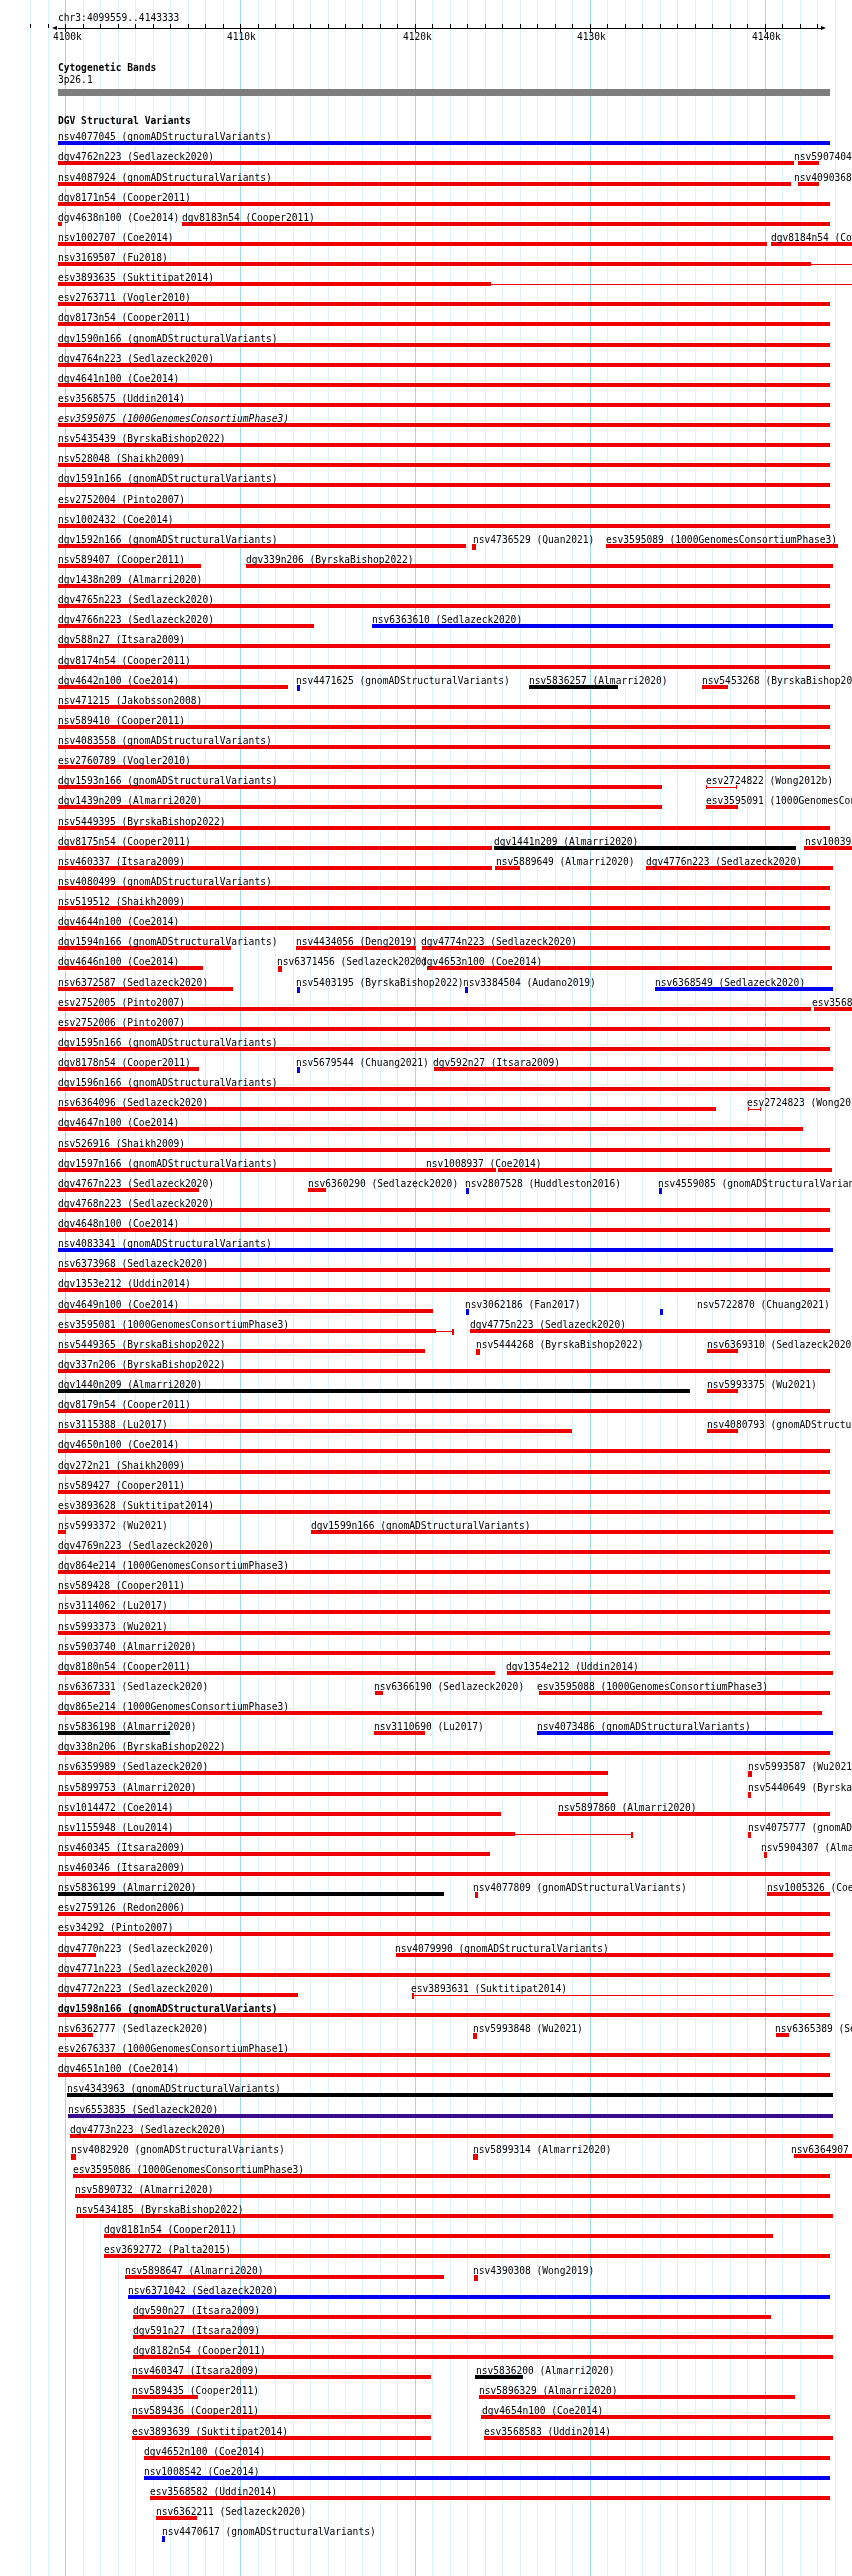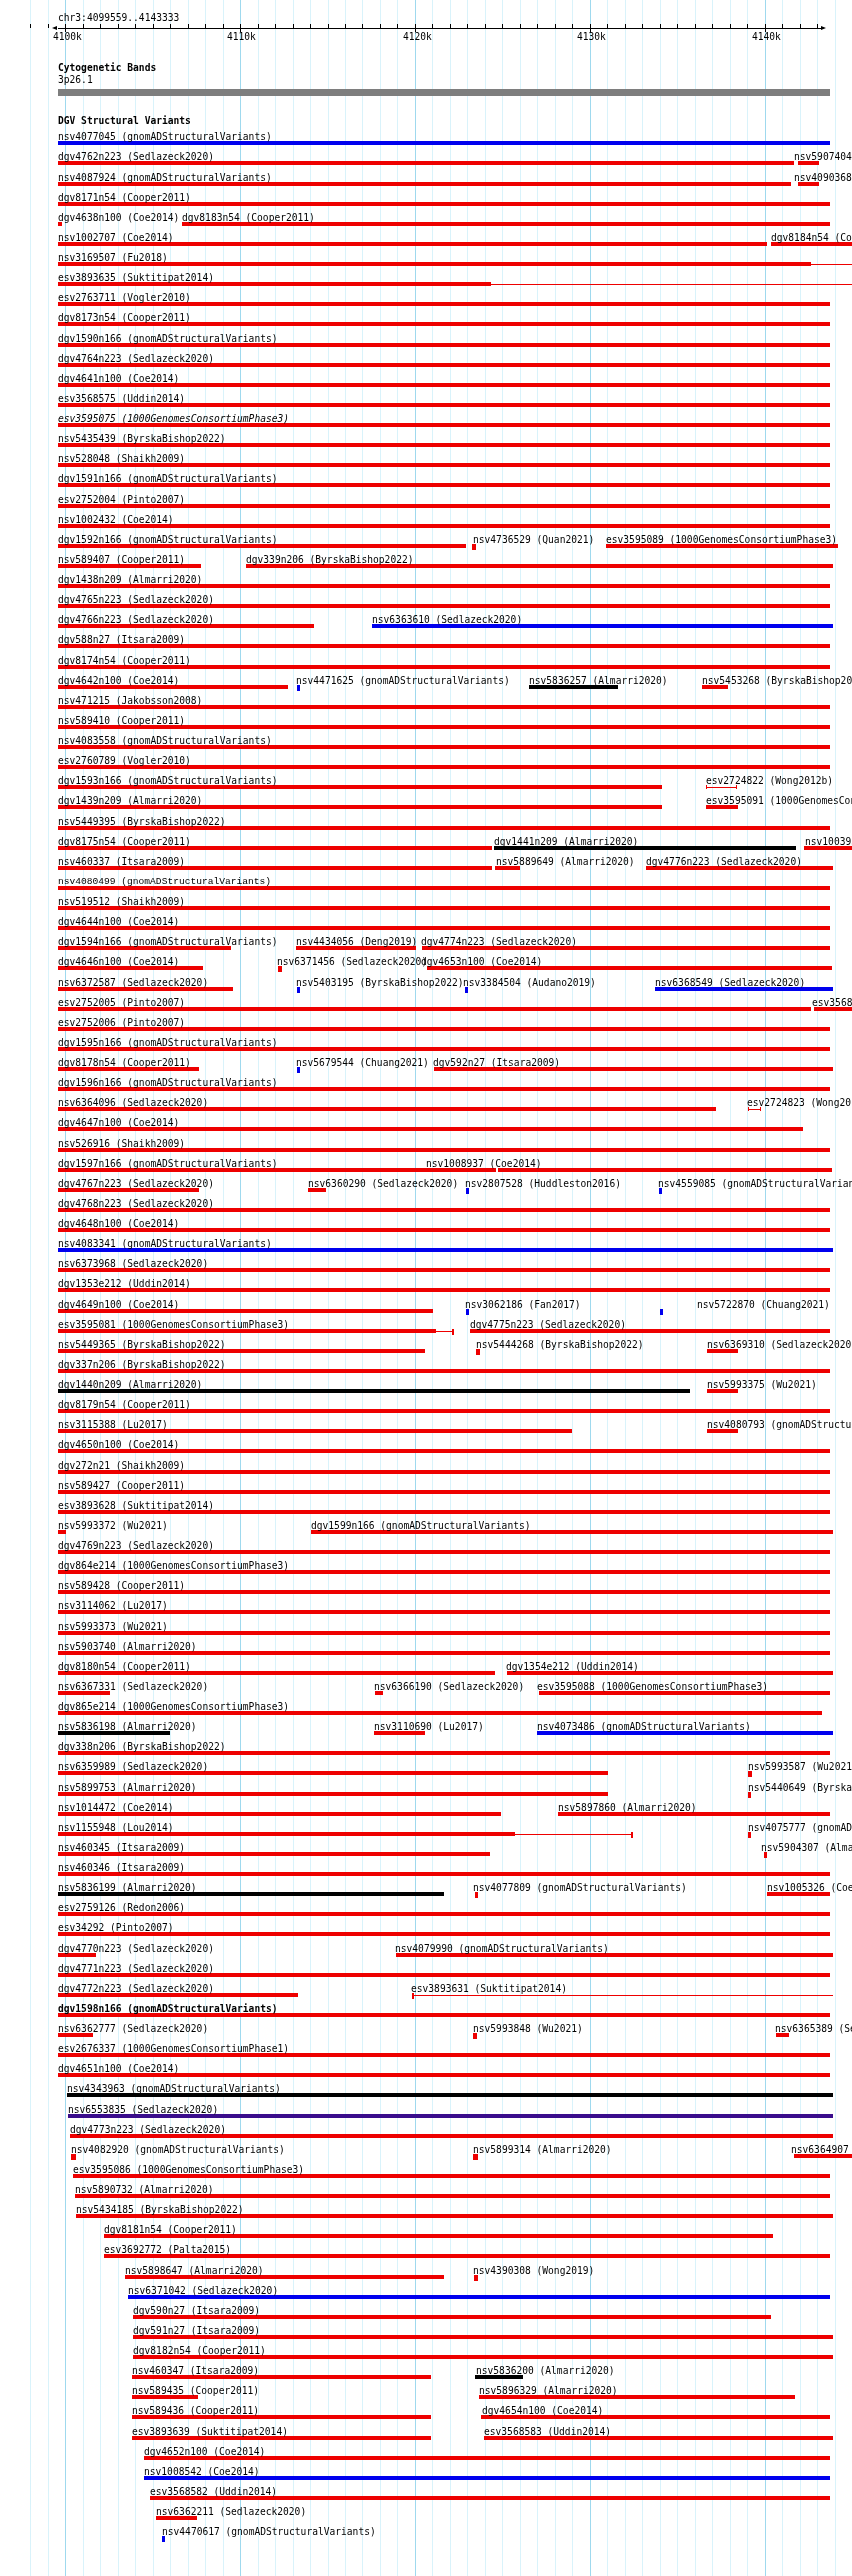--- a/index.html
+++ b/index.html
@@ -313,21 +313,21 @@
       </div>
       <div class="row" style="top: 857px;">
         <span class="flabel" style="left: 58px;">nsv460337 (Itsara2009)</span>
         <div class="fb" style="left: 58px; width: 434px; background: rgb(238, 0, 0);"></div>
         <span class="flabel" style="left: 496px;">nsv5889649 (Almarri2020)</span>
         <div class="fb" style="left: 495px; width: 25px; background: rgb(238, 0, 0);"></div>
         <span class="flabel" style="left: 646px;">dgv4776n223 (Sedlazeck2020)</span>
         <div class="fb" style="left: 646px; width: 187px; background: rgb(238, 0, 0);"></div>
       </div>
       <div class="row" style="top: 877px;">
-        <span class="flabel" style="left: 58px; font-family: Liberation Mono, monospace;">nsv4080499 (gnomADStructuralVariants)</span>
+        <span class="flabel" style="left: 58px;">nsv4080499 (gnomADStructuralVariants)</span>
         <div class="fb" style="left: 58px; width: 772px; background: rgb(238, 0, 0);"></div>
       </div>
       <div class="row" style="top: 897px;">
         <span class="flabel" style="left: 58px;">nsv519512 (Shaikh2009)</span>
         <div class="fb" style="left: 58px; width: 772px; background: rgb(238, 0, 0);"></div>
       </div>
       <div class="row" style="top: 917px;">
         <span class="flabel" style="left: 58px;">dgv4644n100 (Coe2014)</span>
         <div class="fb" style="left: 58px; width: 772px; background: rgb(238, 0, 0);"></div>
       </div>

